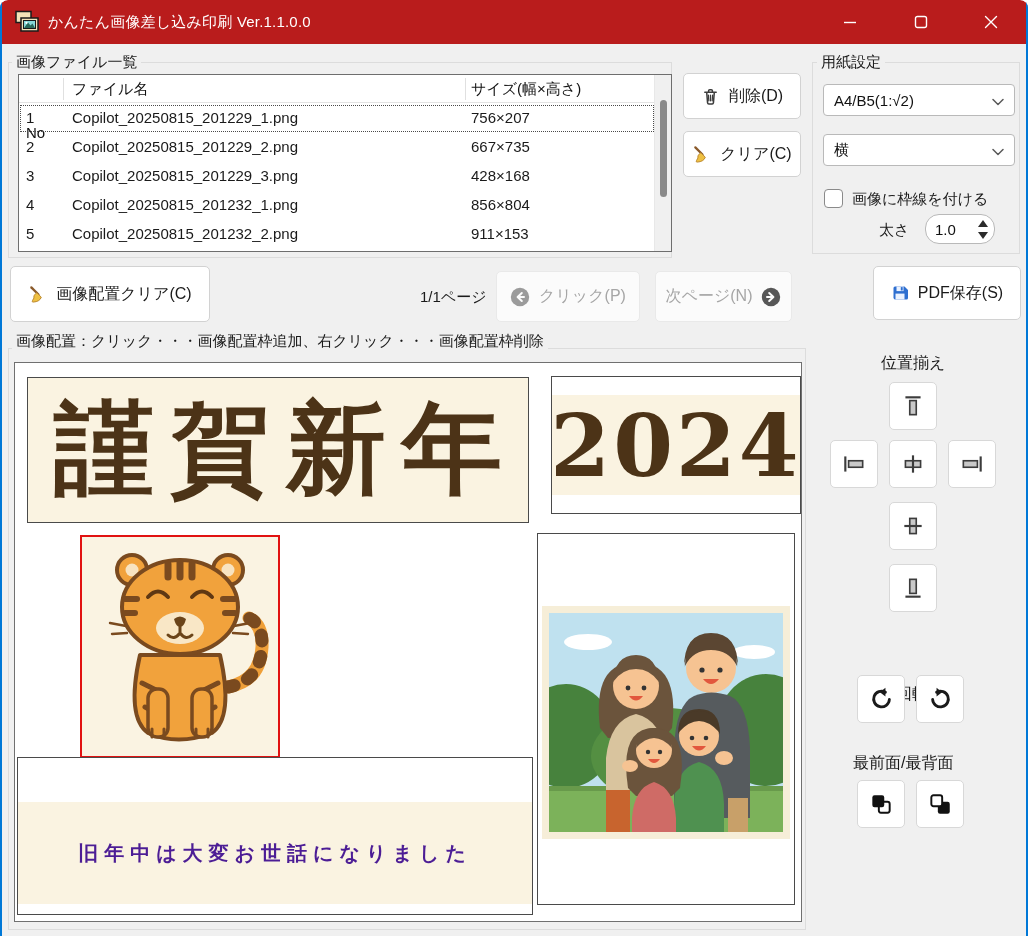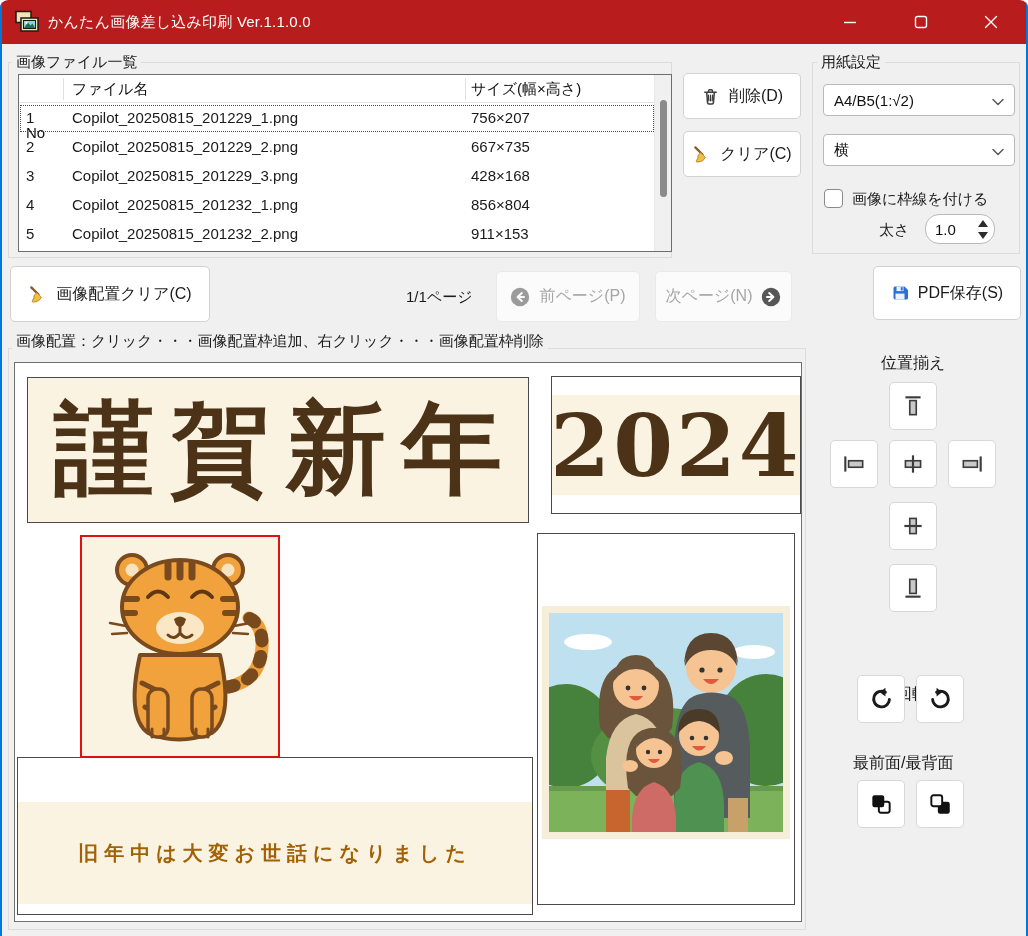--- a/index.html
+++ b/index.html
@@ -45,35 +45,35 @@
   .dropdown svg { position:absolute; right:10px; top:13px; }
   .checkbox { position:absolute; left:824px; top:189px; width:19px; height:19px; background:#fff; border:1px solid #8a8a8a; border-radius:4px; }
   .cb-label { position:absolute; left:852px; top:190px; font-size:15px; color:#1a1a1a; }
   .thick-label { position:absolute; left:879px; top:221px; font-size:15px; color:#1a1a1a; }
   .numbox { position:absolute; left:925px; top:214px; width:70px; height:30px; background:#fff; border:1px solid #b9b9b9; border-radius:14px; font-size:15px; color:#111; }
   .numbox .val { position:absolute; left:9px; top:6px; }
   .spinner { position:absolute; right:3px; top:0; width:16px; height:28px; }
   .tri-up { position:absolute; left:3px; top:5px; width:0; height:0; border-left:5px solid transparent; border-right:5px solid transparent; border-bottom:7px solid #2b2b2b; }
   .tri-dn { position:absolute; left:3px; bottom:4px; width:0; height:0; border-left:5px solid transparent; border-right:5px solid transparent; border-top:7px solid #2b2b2b; }
 
-  .page-indicator { position:absolute; left:406px; top:288px; font-size:15px; color:#1a1a1a; }
+  .page-indicator { position:absolute; left:420px; top:288px; font-size:15px; color:#1a1a1a; }
 
   
   .canvas { position:absolute; left:14px; top:362px; width:788px; height:560px; background:#fff; border:1px solid #707070; }
   .frame { position:absolute; background:#fff; border:1px solid #4a4a4a; overflow:hidden; }
   .cream { background:#faf3e1; }
   .f-title { left:12px; top:14px; width:502px; height:146px; display:flex; align-items:center; justify-content:center; }
   .f-title .big { font-family:"DejaVu Serif","Liberation Serif",serif; font-weight:bold; font-size:100px; letter-spacing:16px; color:#4c3317; margin-right:-16px; white-space:nowrap; }
   .f-year { left:536px; top:13px; width:250px; height:138px; }
   .f-year .band { position:absolute; left:0; right:0; top:18px; height:100px; background:#faf3e1; display:flex; align-items:center; justify-content:center; }
   .f-year .big { font-family:"DejaVu Serif","Liberation Serif",serif; font-weight:bold; font-size:86px; letter-spacing:3px; color:#4c3317; }
   .f-tiger { left:65px; top:172px; width:200px; height:223px; border:2px solid #e11111; background:#faf3e2; }
   .f-msg { left:2px; top:394px; width:516px; height:158px; }
   .f-msg .band { position:absolute; left:0; right:0; top:44px; height:102px; background:#faf3e1; display:flex; flex-direction:column; align-items:center; justify-content:center; gap:9px; }
-  .f-msg .line { font-size:20px; font-weight:bold; letter-spacing:6px; color:#a16207; white-space:nowrap; }
+  .f-msg .line { font-size:20px; font-weight:bold; letter-spacing:6px; color:#4c1d95; white-space:nowrap; }
   .f-family { left:522px; top:170px; width:258px; height:372px; }
   .f-family svg { position:absolute; left:4px; top:72px; }
 
   .side-label { position:absolute; font-size:16px; color:#1a1a1a; white-space:nowrap; }
 </style>
 </head>
 <body>
 
 <div class="window">
 
@@ -193,21 +193,21 @@
       <path d="M9.2 8.2 L14 12.8 Q12.5 17.5 5.5 18 q-1.8 0 -.8 -1.6 q2.2 -2.6 1.6 -5.4 z" fill="#eec043" stroke="#b9862c" stroke-width="1"></path>
     </svg>
     <span>画像配置クリア(C)</span>
   </div>
   <span class="page-indicator">1/1ページ</span>
   <div class="btn disabled" style="left:496px;top:271px;width:144px;height:51px;">
     <svg width="20" height="20" viewBox="0 0 20 20">
       <circle cx="10" cy="10" r="9.2" fill="#9b9b9b"></circle>
       <path d="M11.8 6 L7.6 10 l4.2 4 M7.9 10 H14" stroke="#fbfbfb" stroke-width="2" fill="none" stroke-linecap="round" stroke-linejoin="round"></path>
     </svg>
-    <span>前ページ(P)</span>
+    <span>クリック(P)</span>
   </div>
   <div class="btn disabled" style="left:655px;top:271px;width:137px;height:51px;">
     <span>次ページ(N)</span>
     <svg width="20" height="20" viewBox="0 0 20 20">
       <circle cx="10" cy="10" r="9.2" fill="#575757"></circle>
       <path d="M8.2 6 L12.4 10 l-4.2 4 M12.1 10 H6" stroke="#fbfbfb" stroke-width="2" fill="none" stroke-linecap="round" stroke-linejoin="round"></path>
     </svg>
   </div>
   <div class="btn" style="left:873px;top:266px;width:148px;height:54px;">
     <svg width="18" height="18" viewBox="0 0 18 18">

